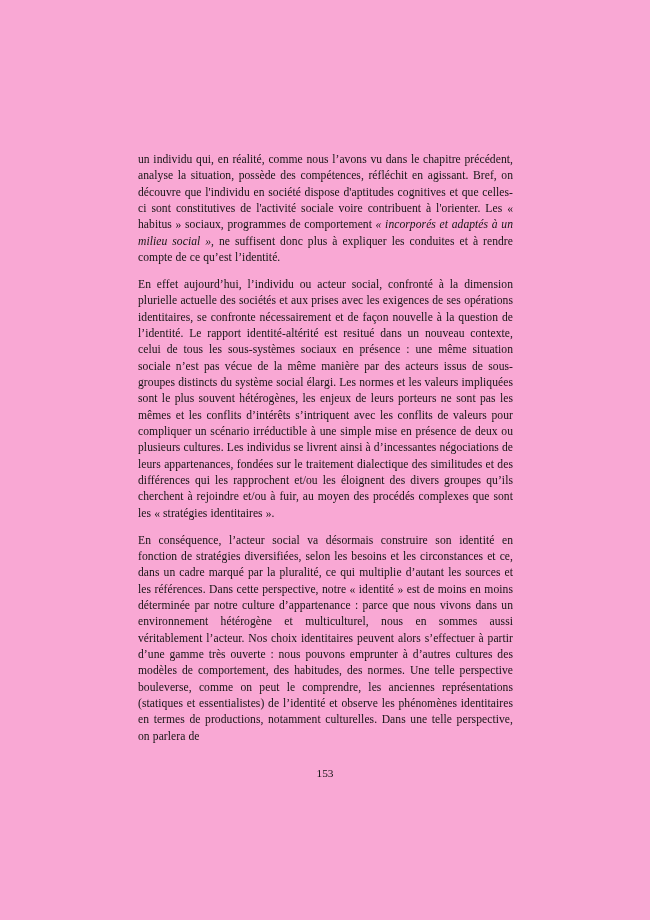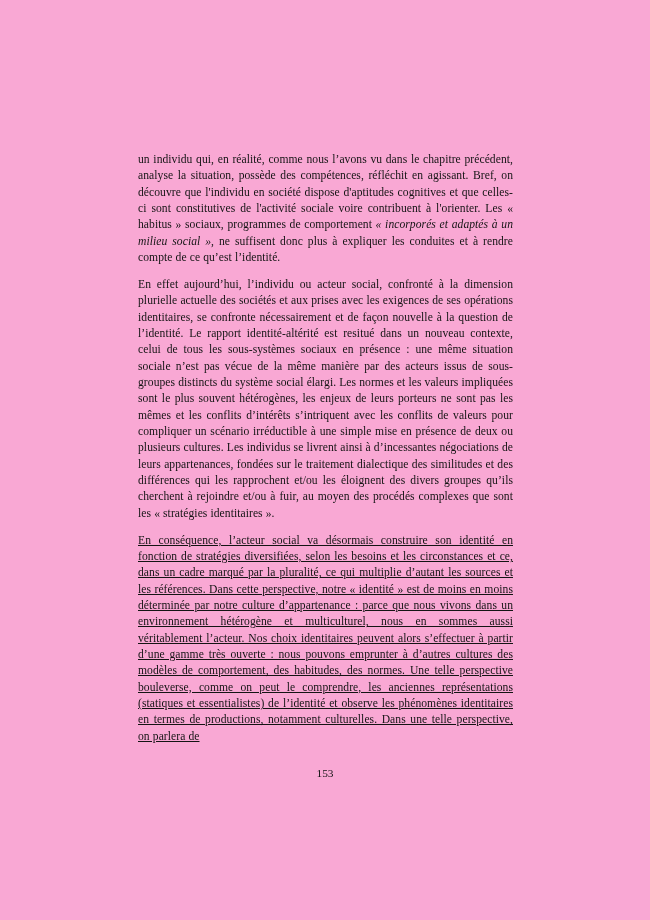--- a/index.html
+++ b/index.html
@@ -36,21 +36,20 @@
     text-align: justify;
     text-justify: inter-word;
     hyphens: none;
     color: #141414;
     letter-spacing: 0.005em;
     word-spacing: 0.01em;
   }
 
   .paragraph:last-of-type {
     margin-bottom: 0;
-    text-decoration: underline;
   }
 
   .italic-quote {
     font-style: italic;
   }
 
   .page-number {
     position: absolute;
     left: 0;
     right: 0;

